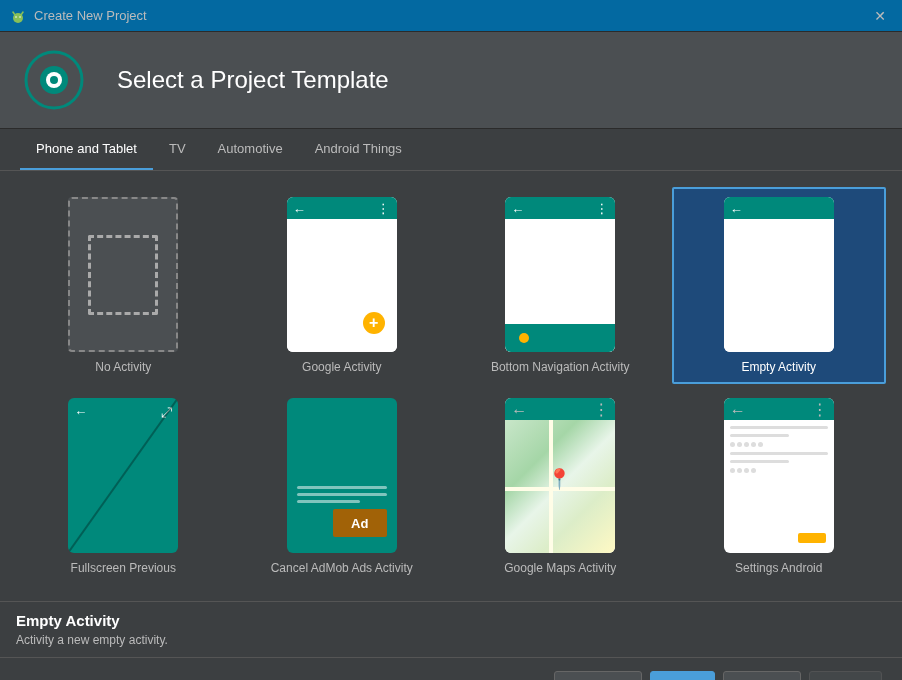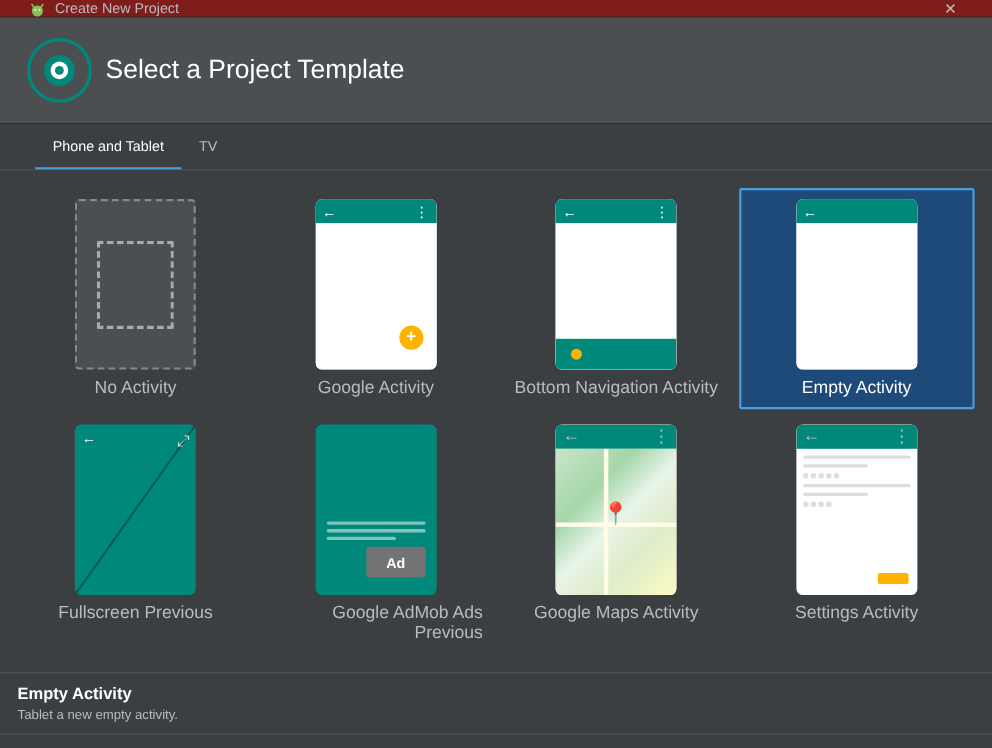--- a/index.html
+++ b/index.html
@@ -9,23 +9,23 @@
       background: #3c3f41;
       font-family: 'Segoe UI', Arial, sans-serif;
       color: #bbbbbb;
       overflow: hidden;
     }
 
     .title-bar {
       display: flex;
       align-items: center;
       justify-content: space-between;
-      background: #7f1d1d;
-      height: 16px;
-      padding: 0 26px;
+      background: #0369a1;
+      height: 32px;
+      padding: 0 10px;
       border-bottom: 1px solid #2b2b2b;
     }
     .title-bar-left {
       display: flex;
       align-items: center;
       gap: 8px;
       font-size: 13px;
       color: #bbbbbb;
     }
     .title-bar-icon {
@@ -39,21 +39,21 @@
       font-size: 14px;
       cursor: pointer;
       padding: 2px 6px;
     }
 
     .header {
       display: flex;
       align-items: center;
       background: #4b4f52;
       padding: 18px 24px;
-      gap: 12px;
+      gap: 33px;
       border-bottom: 1px solid #2b2b2b;
     }
     .header-logo {
       width: 60px;
       height: 60px;
       background: #4b4f52;
       display: flex;
       align-items: center;
       justify-content: center;
     }
@@ -61,21 +61,21 @@
       font-size: 24px;
       color: #ffffff;
       font-weight: 300;
     }
 
     
     .tabs {
       display: flex;
       background: #3c3f41;
       border-bottom: 1px solid #555;
-      padding: 0 32px;
+      padding: 0 20px;
     }
     .tab {
       padding: 12px 16px;
       font-size: 13px;
       color: #bbbbbb;
       cursor: pointer;
       border-bottom: 2px solid transparent;
       position: relative;
     }
     .tab.active {
@@ -107,23 +107,23 @@
       cursor: pointer;
       border: 2px solid transparent;
       border-radius: 2px;
     }
     .template-item.selected {
       background: #1e4a7a;
       border-color: #4a9eda;
     }
     .template-item .label {
       margin-top: 8px;
-      font-size: 16px;
-      color: #bbbbbb;
-      text-align: right;
+      font-size: 12px;
+      color: #bbbbbb;
+      text-align: left;
     }
     .template-item.selected .label { color: #ffffff; }
 
     
     .phone-mock {
       width: 110px;
       height: 155px;
       border-radius: 6px;
       overflow: hidden;
       position: relative;
@@ -243,21 +243,21 @@
       overflow: hidden;
       position: relative;
       background: #00897b;
     }
     .admob-banner {
       position: absolute;
       bottom: 16px;
       left: 10px;
       right: 10px;
       height: 28px;
-      background: #737373;
+      background: #a16207;
       border-radius: 2px;
       display: flex;
       align-items: center;
       justify-content: center;
       font-size: 13px;
       font-weight: bold;
       color: white;
       margin-left: 36px;
     }
     .admob-lines {
@@ -449,20 +449,22 @@
       <circle cx="30" cy="30" r="8" fill="white"></circle>
       <circle cx="30" cy="30" r="4" fill="#00897b"></circle>
     </svg>
   </div>
   <h1 class="header-title">Select a Project Template</h1>
 </div>
 
 <div class="tabs">
   <div class="tab active">Phone and Tablet</div>
   <div class="tab">TV</div>
+  <div class="tab">Automotive</div>
+  <div class="tab">Android Things</div>
 </div>
 
 <div class="grid-area">
   <div class="templates-grid">
 
     <div class="template-item">
       <div class="no-activity-mock">
         <div class="dashed-rect"></div>
       </div>
       <span class="label">No Activity</span>
@@ -522,21 +524,21 @@
 
     <div class="template-item">
       <div class="admob-mock">
         <div class="admob-lines">
           <div class="admob-line"></div>
           <div class="admob-line"></div>
           <div class="admob-line" style="width:70%"></div>
         </div>
         <div class="admob-banner">Ad</div>
       </div>
-      <span class="label">Google AdMob Ads Previous</span>
+      <span class="label">Cancel AdMob Ads Activity</span>
     </div>
 
     <div class="template-item">
       <div class="maps-mock">
         <div class="toolbar">
           <span class="back-arrow">←</span>
           <span class="menu-dots">⋮</span>
         </div>
         <div class="map-area">
           <div class="map-road-h"></div>
@@ -567,29 +569,29 @@
           <div class="settings-row-line short"></div>
           <div class="settings-row-dots">
             <div class="settings-dot"></div>
             <div class="settings-dot"></div>
             <div class="settings-dot"></div>
             <div class="settings-dot"></div>
           </div>
         </div>
         <div class="settings-btn"></div>
       </div>
-      <span class="label">Settings Activity</span>
+      <span class="label">Settings Android</span>
     </div>
 
   </div>
 </div>
 
 <div class="description-area">
   <div class="desc-title">Empty Activity</div>
-  <div class="desc-text">Tablet a new empty activity.</div>
+  <div class="desc-text">Activity a new empty activity.</div>
 </div>
 
 <div class="footer">
   <button class="btn">Previous</button>
   <button class="btn primary">Next</button>
   <button class="btn">Cancel</button>
   <button class="btn" disabled="">Finish</button>
 </div>
 
 </body></html>

